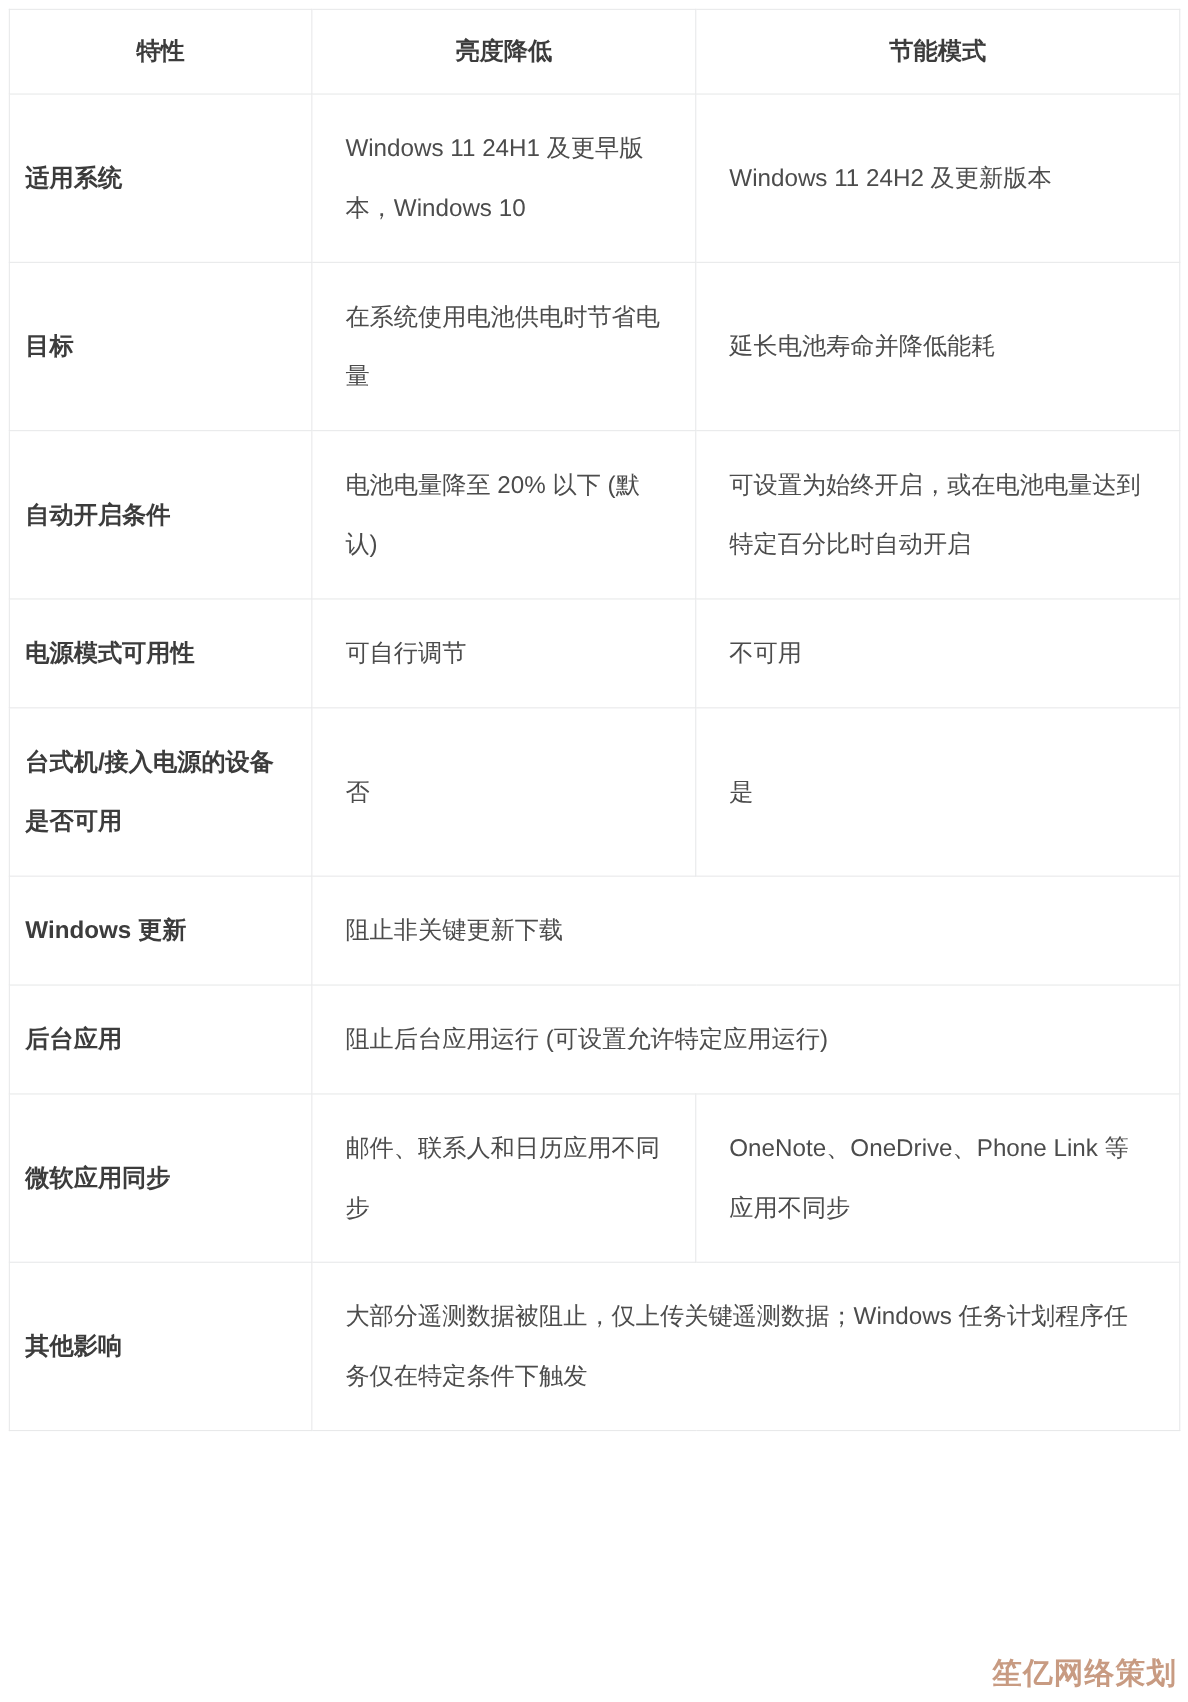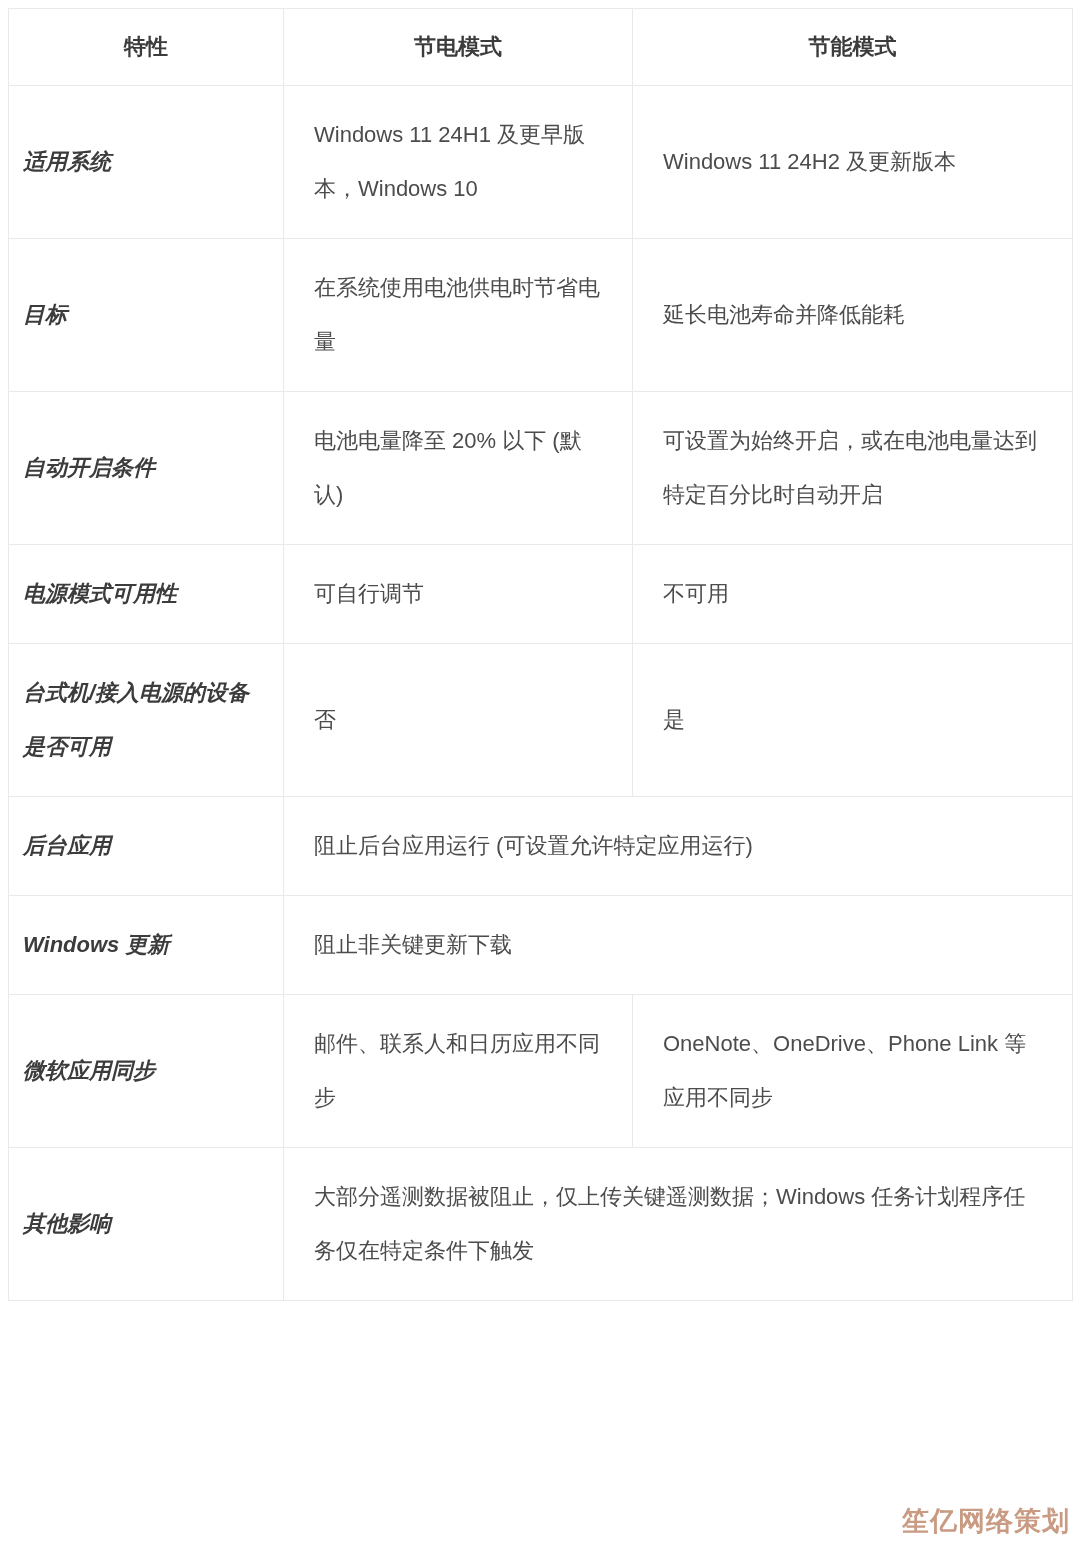--- a/index.html
+++ b/index.html
@@ -44,21 +44,20 @@
     height:56px;
     padding:10px 12px;
     font-weight:bold;
     color:var(--header-text);
     font-size:22px;
   }
   td.feat{
     font-weight:bold;
     color:var(--header-text);
     padding:22px 14px;
-    font-style:italic;
   }
   .watermark{
     position:absolute;
     right:10px;
     bottom:8px;
     font-size:27px;
     font-weight:bold;
     color:var(--watermark);
     letter-spacing:1px;
     pointer-events:none;
@@ -71,21 +70,21 @@
 <div class="table-wrap">
   <table>
     <colgroup>
         <col class="c1">
         <col class="c2">
         <col class="c3">
       </colgroup>
     <thead>
       <tr>
         <th>特性</th>
-        <th>节电模式</th>
+        <th>亮度降低</th>
         <th>节能模式</th>
       </tr>
     </thead>
     <tbody id="table-body">
         <tr>
           <td class="feat">适用系统</td>
           <td>Windows 11 24H1 及更早版本，Windows 10</td>
           <td>Windows 11 24H2 及更新版本</td>
         </tr>
         <tr>
@@ -102,26 +101,26 @@
           <td class="feat">电源模式可用性</td>
           <td>可自行调节</td>
           <td>不可用</td>
         </tr>
         <tr>
           <td class="feat">台式机/接入电源的设备是否可用</td>
           <td>否</td>
           <td>是</td>
         </tr>
         <tr>
+          <td class="feat">Windows 更新</td>
+          <td colspan="2">阻止非关键更新下载</td>
+        </tr>
+        <tr>
           <td class="feat">后台应用</td>
           <td colspan="2">阻止后台应用运行 (可设置允许特定应用运行)</td>
-        </tr>
-        <tr>
-          <td class="feat">Windows 更新</td>
-          <td colspan="2">阻止非关键更新下载</td>
         </tr>
         <tr>
           <td class="feat">微软应用同步</td>
           <td>邮件、联系人和日历应用不同步</td>
           <td>OneNote、OneDrive、Phone Link 等应用不同步</td>
         </tr>
         <tr>
           <td class="feat">其他影响</td>
           <td colspan="2">大部分遥测数据被阻止，仅上传关键遥测数据；Windows 任务计划程序任务仅在特定条件下触发</td>
         </tr>

